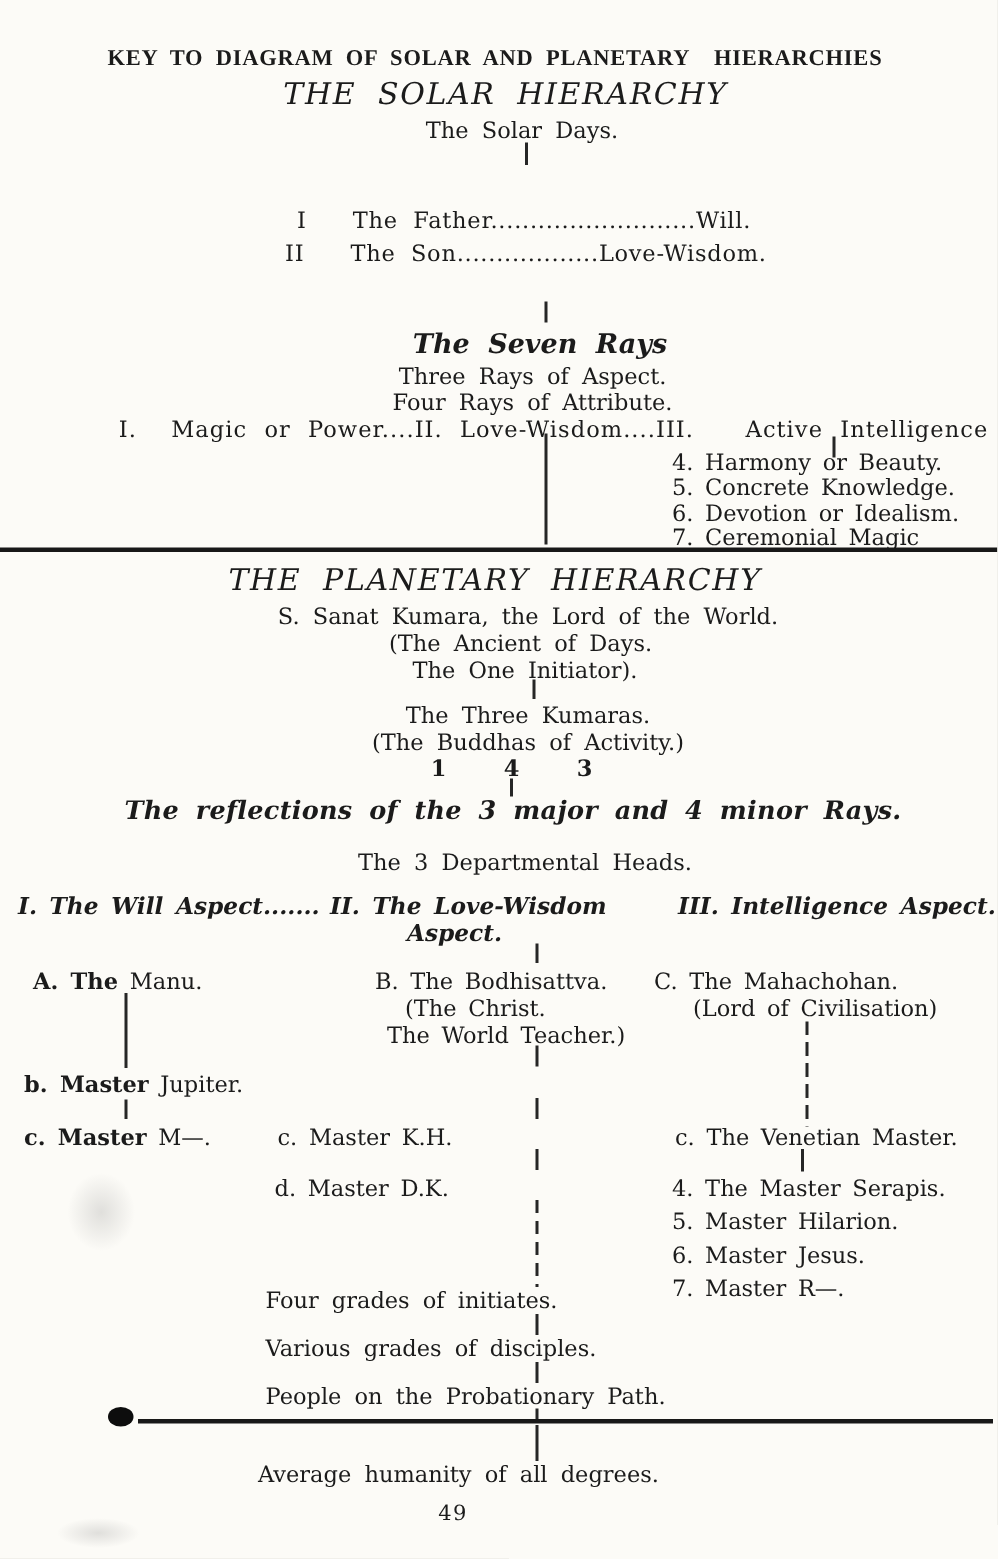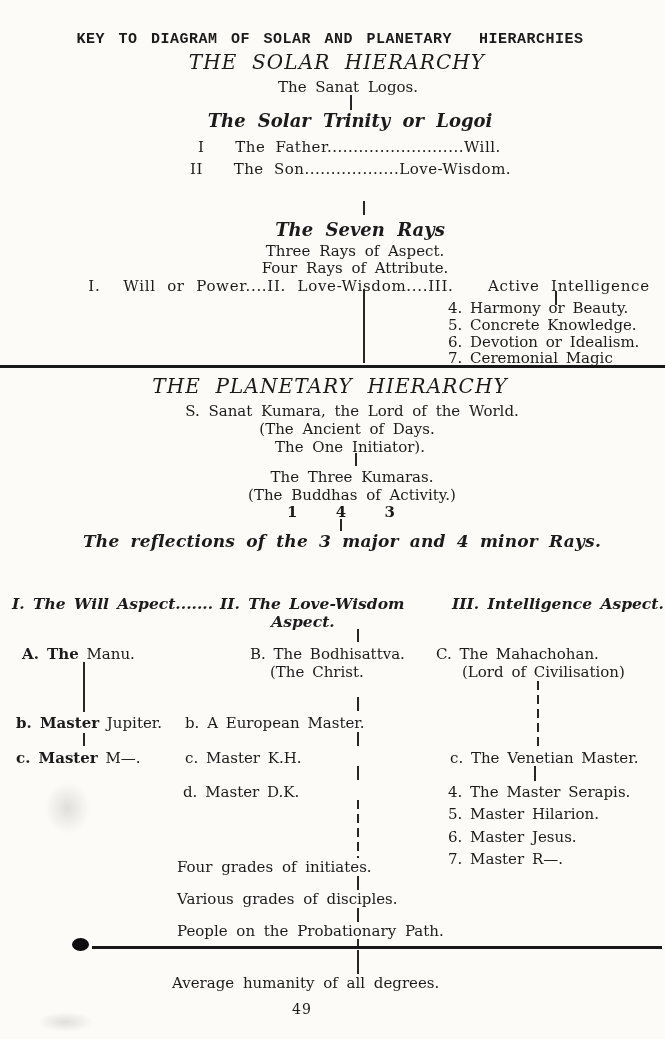--- a/index.html
+++ b/index.html
@@ -2,21 +2,21 @@
 <html><head>
 <meta charset="utf-8">
 <style>
   html,body{margin:0;padding:0;background:#e9e7e2;}
   .page{position:relative;width:665px;height:1039px;background:#fcfbf7;overflow:hidden;
         font-family:"DejaVu Serif","Liberation Serif",serif;color:#1b1b1b;}
   .cx{position:absolute;transform:translateX(-50%);white-space:pre;}
   .tx{position:absolute;white-space:pre;}
   .s15{font-size:15px;word-spacing:4px;}
   .s15t{font-size:15px;word-spacing:3px;}
-  .hdr{font-family:Liberation Mono, monospace;font-weight:700;font-size:15px;
+  .hdr{font-family:Liberation Serif, serif;font-weight:700;font-size:15px;
        letter-spacing:.5px;word-spacing:4px;}
   .h1{font-style:italic;font-size:20px;letter-spacing:1.1px;word-spacing:7px;text-align:right;}
   .h2{font-style:italic;font-weight:700;font-size:18px;word-spacing:6px;}
   .refl{font-style:italic;font-weight:700;font-size:17px;word-spacing:5px;letter-spacing:.2px;}
   .asp{font-style:italic;font-weight:700;font-size:15.5px;word-spacing:3px;}
   .trin{font-size:15px;letter-spacing:.5px;word-spacing:5px;}
   .rays{font-size:15px;letter-spacing:.7px;word-spacing:6px;}
   .num123{font-weight:700;font-size:15px;word-spacing:33px;}
   .bb{font-weight:700;}
   .vl{position:absolute;width:2px;background:#262626;}
@@ -27,32 +27,31 @@
   .pgnum{font-size:14px;letter-spacing:1px;}
 </style>
 </head>
 <body>
 
 <div class="page">
 
   <div class="cx hdr" style="left:330px;top:31px">KEY TO DIAGRAM OF SOLAR AND PLANETARY  HIERARCHIES</div>
 
   <div class="cx h1" style="left:337px;top:50px">THE SOLAR HIERARCHY</div>
-  <div class="cx s15" style="left:348px;top:78px">The Sanat Logos.</div>
+  <div class="cx s15" style="left:348px;top:78px">The Solar Days.</div>
   <div class="vl" style="left:350px;top:95px;height:15px"></div>
 
-  <div class="cx h2" style="left:350px;top:110px">The Solar Trinity or Logoi</div>
   <div class="tx trin" style="left:198px;top:138px">I   The Father..........................Will.</div>
   <div class="tx trin" style="left:190px;top:160px">II   The Son..................Love-Wisdom.</div>
   <div class="vl" style="left:363px;top:201px;height:14px"></div>
 
   <div class="cx s15" style="left:355px;top:242px">Three Rays of Aspect.</div>
   <div class="cx h2" style="left:360px;top:219px">The Seven Rays</div>
   <div class="cx s15" style="left:355px;top:259px">Four Rays of Attribute.</div>
-  <div class="cx rays" style="left:369px;top:277px">I.  Will or Power....II. Love-Wisdom....III.   Active Intelligence</div>
+  <div class="cx rays" style="left:369px;top:277px">I.  Magic or Power....II. Love-Wisdom....III.   Active Intelligence</div>
 
   <div class="vl" style="left:363px;top:289px;height:74px"></div>
   <div class="vl" style="left:555px;top:291px;height:14px"></div>
 
   <div class="tx s15t" style="left:448px;top:299px">4. Harmony or Beauty.</div>
   <div class="tx s15t" style="left:448px;top:316px">5. Concrete Knowledge.</div>
   <div class="tx s15t" style="left:448px;top:333px">6. Devotion or Idealism.</div>
   <div class="tx s15t" style="left:448px;top:349px">7. Ceremonial Magic</div>
 
   <div class="rule" style="left:0;top:365px;width:665px"></div>
@@ -62,39 +61,40 @@
   <div class="cx s15" style="left:347px;top:420px">(The Ancient of Days.</div>
   <div class="cx s15" style="left:350px;top:438px">The One Initiator).</div>
   <div class="vl" style="left:355px;top:453px;height:13px"></div>
 
   <div class="cx s15" style="left:352px;top:468px">The Three Kumaras.</div>
   <div class="cx s15" style="left:352px;top:486px">(The Buddhas of Activity.)</div>
   <div class="cx num123" style="left:341px;top:503px">1 4 3</div>
   <div class="vl" style="left:340px;top:519px;height:12px"></div>
 
   <div class="cx refl" style="left:342px;top:531px">The reflections of the 3 major and 4 minor Rays.</div>
+  <div class="cx s15" style="left:350px;top:566px">The 3 Departmental Heads.</div>
 
   <div class="tx asp" style="left:12px;top:594px">I. The Will Aspect.......</div>
   <div class="tx asp" style="left:220px;top:594px">II. The Love-Wisdom</div>
   <div class="cx asp" style="left:303px;top:612px">Aspect.</div>
   <div class="tx asp" style="left:452px;top:594px">III. Intelligence Aspect.</div>
   <div class="vl" style="left:357px;top:629px;height:13px"></div>
 
   <div class="tx s15t" style="left:22px;top:645px"><span class="bb">A. The</span><span> Manu.</span></div>
   <div class="tx s15t" style="left:250px;top:645px">B. The Bodhisattva.</div>
   <div class="tx s15t" style="left:436px;top:645px">C. The Mahachohan.</div>
   <div class="tx s15t" style="left:270px;top:663px">(The Christ.</div>
   <div class="tx s15t" style="left:462px;top:663px">(Lord of Civilisation)</div>
+  <div class="tx s15t" style="left:258px;top:681px">The World Teacher.)</div>
 
   <div class="vl" style="left:83px;top:662px;height:50px"></div>
   <div class="vl" style="left:357px;top:697px;height:14px"></div>
   <div class="vd" style="left:537px;top:681px;height:70px"></div>
 
   <div class="tx s15t" style="left:16px;top:714px"><span class="bb">b. Master</span><span> Jupiter.</span></div>
-  <div class="tx s15t" style="left:185px;top:714px">b. A European Master.</div>
 
   <div class="vl" style="left:83px;top:733px;height:13px"></div>
   <div class="vl" style="left:357px;top:732px;height:14px"></div>
 
   <div class="tx s15t" style="left:16px;top:749px"><span class="bb">c. Master</span><span> M—.</span></div>
   <div class="tx s15t" style="left:185px;top:749px">c. Master K.H.</div>
   <div class="tx s15t" style="left:450px;top:749px">c. The Venetian Master.</div>
 
   <div class="vl" style="left:357px;top:766px;height:14px"></div>
   <div class="vl" style="left:534px;top:766px;height:15px"></div>

